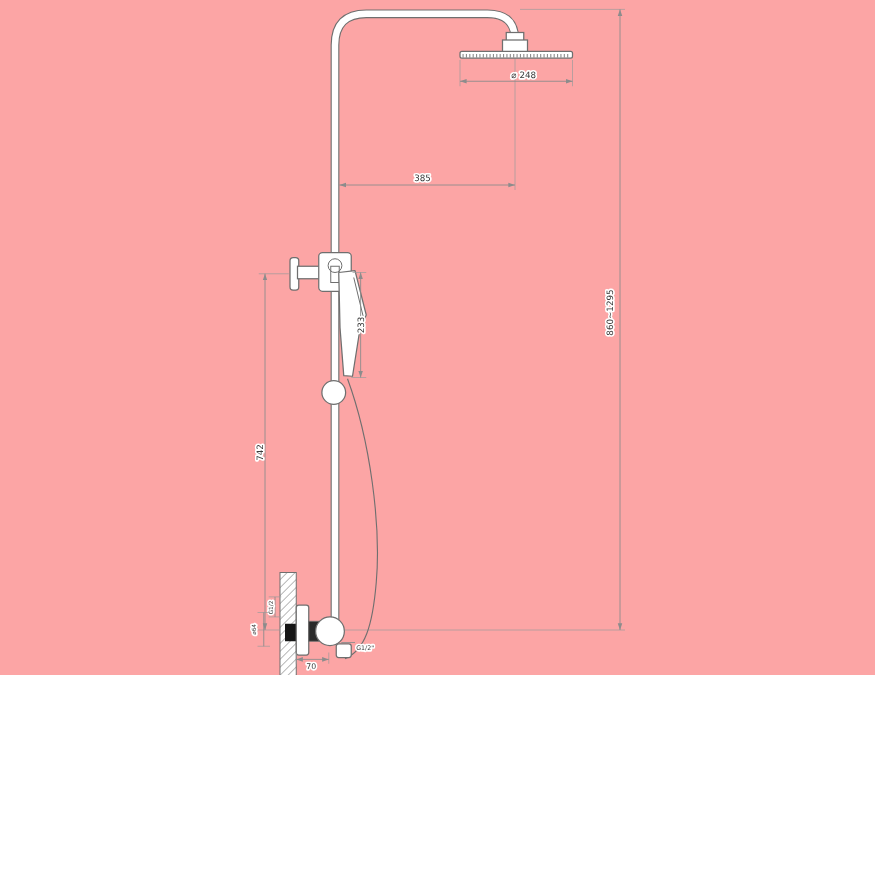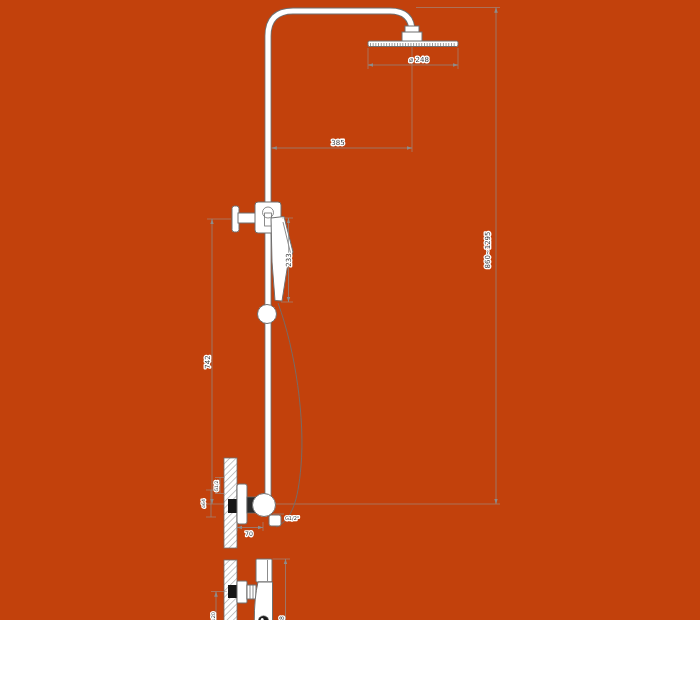--- a/index.html
+++ b/index.html
@@ -1,16 +1,16 @@
 <!DOCTYPE html>
 <html><head>
 <meta charset="utf-8">
 <style>
   html,body{margin:0;padding:0;background:#ffffff;}
-  .stage{width:700px;height:620px;background:#c2410c;position:relative;overflow:hidden;}
+  .stage{width:700px;height:540px;background:#fca5a5;position:relative;overflow:hidden;}
   svg{display:block;}
   .dim-label{
     font-family:"DejaVu Sans", sans-serif;
     fill:#3b3b3b;
   }
   .halo{
     paint-order:stroke;
     stroke:#ffffff;
     stroke-width:2.6px;
     stroke-linejoin:round;

